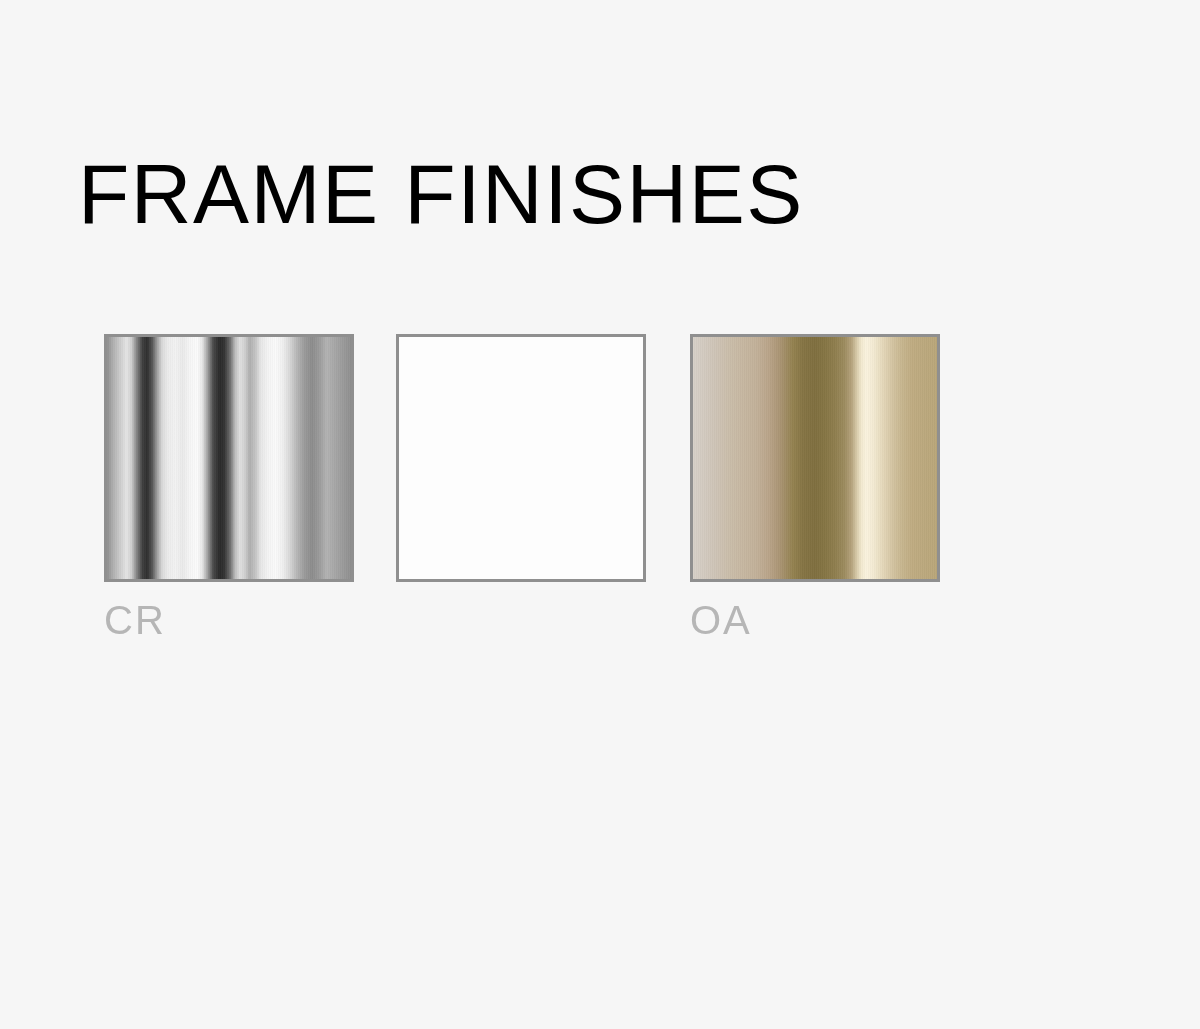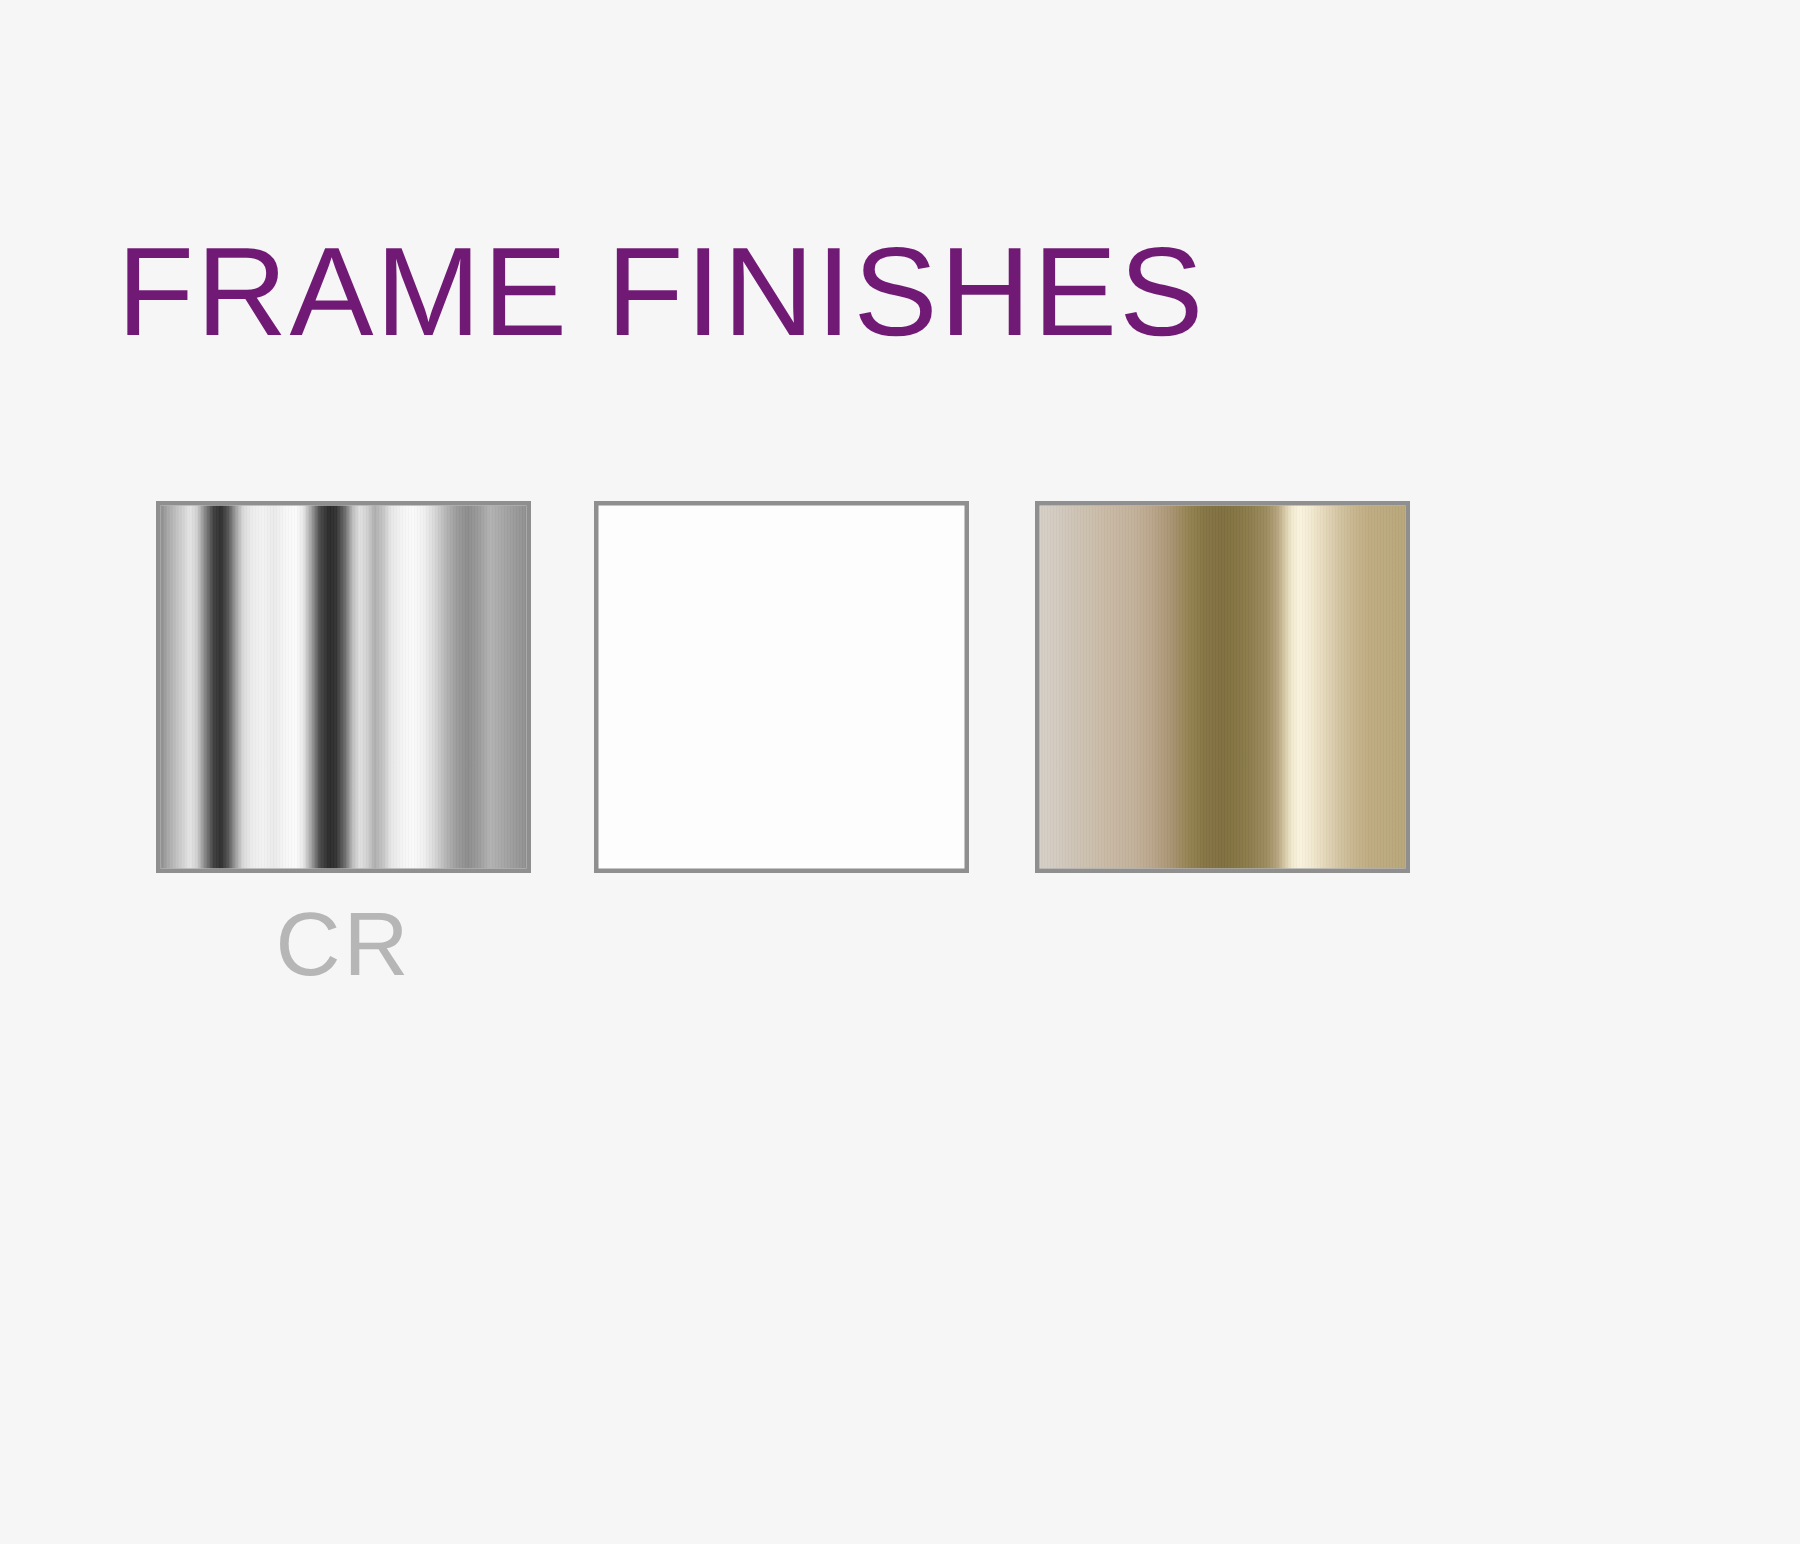--- a/index.html
+++ b/index.html
@@ -26,21 +26,21 @@
 
   
   #panel-title {
     position: absolute;
     left: 78px;
     top: 152px;
     font-size: 84px;
     line-height: 1;
     font-weight: 300;
     letter-spacing: 1.5px;
-    color: #701a75;
+    color: #000000;
     white-space: nowrap;
     -webkit-font-smoothing: antialiased;
   }
 
   
   #swatch-row {
     position: absolute;
     left: 104px;
     top: 334px;
     width: 840px;
@@ -160,22 +160,21 @@
       rgba(0,0,0,0.035) 1px,
       rgba(0,0,0,0.035) 2px
     );
     opacity: 0.55;
   }
 
   
   .swatch-label {
     width: 250px;
     margin-top: 18px;
-    text-align: center;
-    font-size: 60px;
+    font-size: 40px;
     line-height: 1;
     font-weight: 300;
     letter-spacing: 2px;
     color: #b6b6b6;
     -webkit-font-smoothing: antialiased;
   }
 </style>
 </head>
 <body>
 
@@ -195,16 +194,17 @@
     <div class="swatch-cell cell-1">
       <div class="swatch-tile finish-ver">
         
       </div>
     </div>
 
     <div class="swatch-cell cell-2">
       <div class="swatch-tile finish-oa">
         <div class="brushed-overlay"></div>
       </div>
+      <div class="swatch-label">OA</div>
     </div>
 
   </div>
 </div>
 
 </body></html>

